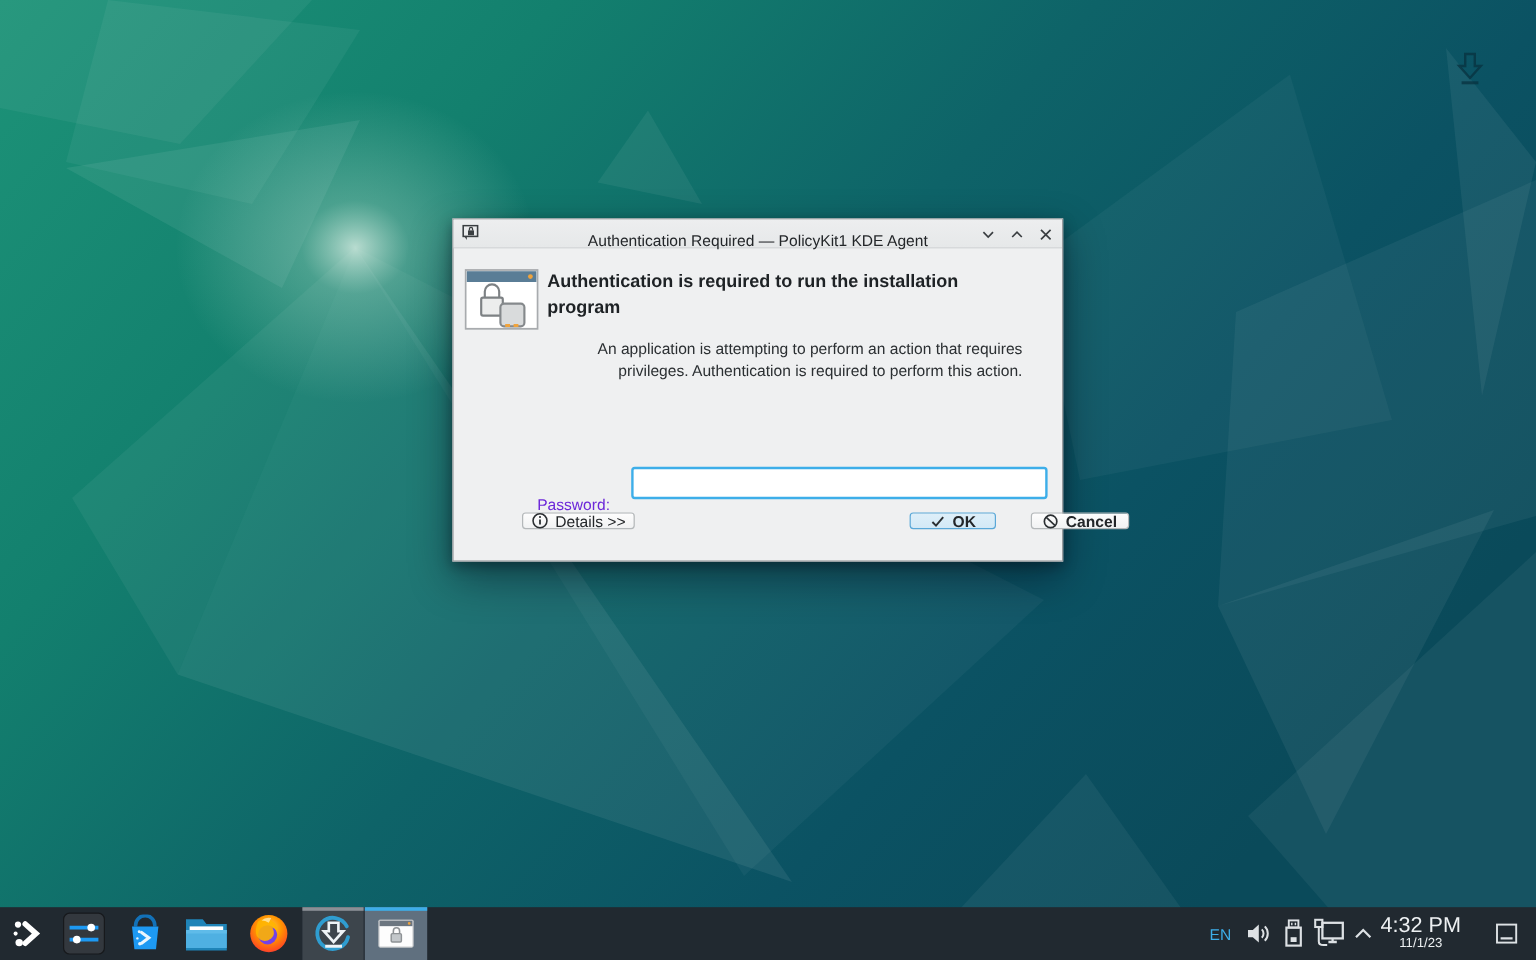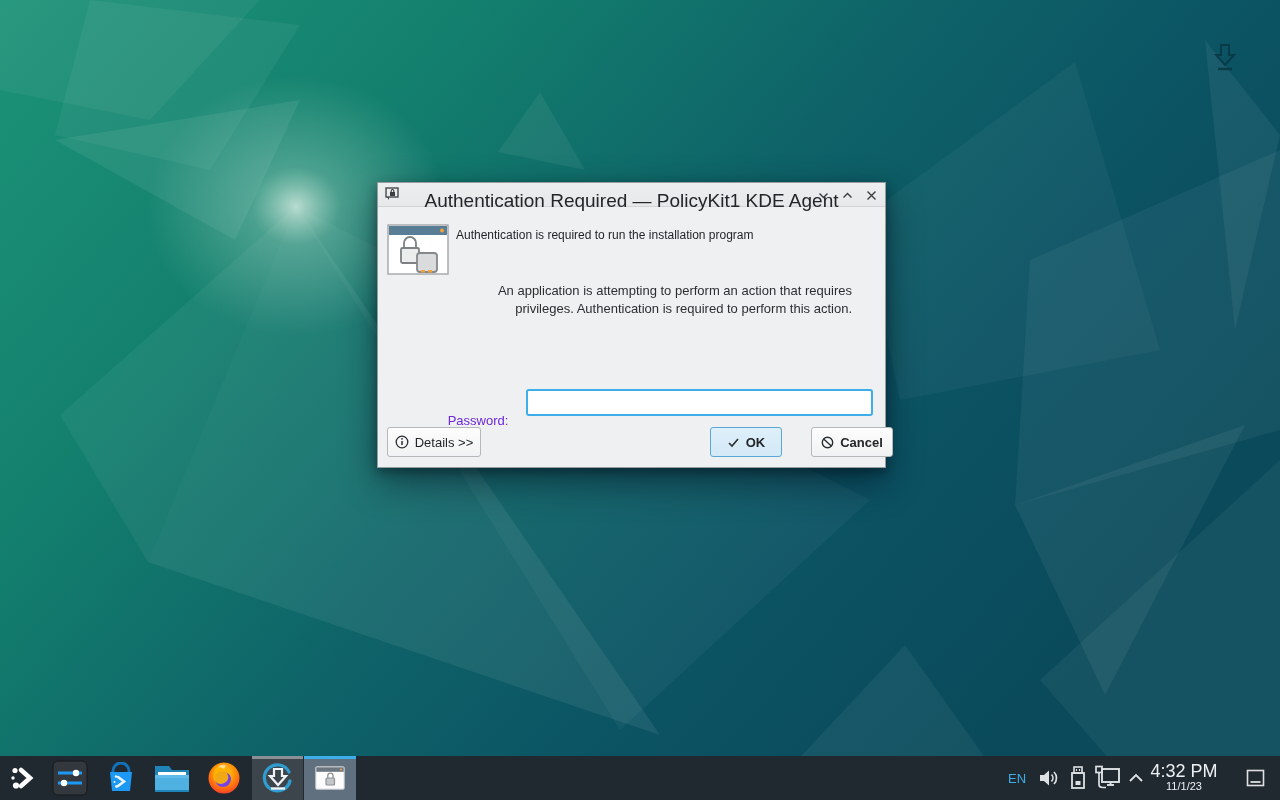--- a/index.html
+++ b/index.html
@@ -14,39 +14,39 @@
     display:flex; align-items:center; justify-content:center; }
 
   
   .dialog { position:absolute; left:377px; top:182px; width:509px; height:286px;
     background:#eff0f1; border:1px solid #989c9f;
     box-shadow:0 14px 34px rgba(0,5,20,.45), 0 4px 10px rgba(0,5,15,.35); }
   .titlebar { position:absolute; left:0; top:0; right:0; height:24px;
     background:linear-gradient(#edeeef,#e6e8e9); border-bottom:1px solid #d2d4d6;
     display:flex; align-items:center; }
   .titlebar-icon { position:absolute; left:7px; top:4px; width:15px; height:15px; }
-  .title-text { position:absolute; left:0; right:0; text-align:center; font-size:19px; color:#232629;margin-top:12px; }
+  .title-text { position:absolute; left:0; right:0; text-align:center; font-size:13px; color:#232629;margin-top:12px; }
   .win-controls { position:absolute; right:6px; top:0; height:24px; display:flex; align-items:center; gap:9px; }
   .win-btn { width:15px; height:15px; display:flex; align-items:center; justify-content:center; cursor:default; }
 
   .msg-icon { position:absolute; left:9px; top:41px; width:62px; height:53px; }
   .dlg-heading { position:absolute; left:78px; top:41px; width:398px;
-    font-size:12px; font-weight:normal; color:#1e2225; line-height:22px; }
+    font-size:15px; font-weight:bold; color:#1e2225; line-height:22px; }
   .dlg-message { position:absolute; left:78px; top:99px; width:396px;
     font-size:13px; color:#2b2f32; line-height:18px;text-align:right; }
 
   .pw-label { position:absolute; left:58px; top:230px; width:84px; text-align:center;
     font-size:13px; color:#6d28d9; }
   .pw-input { position:absolute; left:148px; top:206px; width:347px; height:27px;
     border:2px solid #3daee9; border-radius:3px; background:#ffffff;
     font-size:13px; padding:0 6px; outline:none; }
 
-  .btn { position:absolute; top:244px; height:30px; display:flex; align-items:center;
+  .btn { position:absolute; top:244px; height:14px; display:flex; align-items:center;
     justify-content:center; gap:6px; font-size:13px; color:#232629;
-    background:linear-gradient(#fdfdfd,#f1f2f3); border:1px solid #b4b8ba; border-radius:3px; cursor:default; }
+    background:linear-gradient(#fdfdfd,#f1f2f3); border:1px solid #b4b8ba; border-radius:3px; cursor:default;margin-left:48px; }
   .btn-details { left:9px; width:94px; }
   .btn-ok { left:332px; width:72px; background:linear-gradient(#deeff9,#d3e9f6); border:1px solid #5aa8d8;font-weight:bold; }
   .btn-cancel { left:433px; width:82px;font-weight:bold; }
 
   
   .panel { position:absolute; left:0; bottom:0; width:1280px; height:44px; background:#212930; }
   .panel-item { position:absolute; top:0; height:44px; display:flex; align-items:center; justify-content:center; cursor:default; }
   .task-btn { top:0; }
   .task-open { background:#3d454c; }
   .task-active { background:#60707f; }

